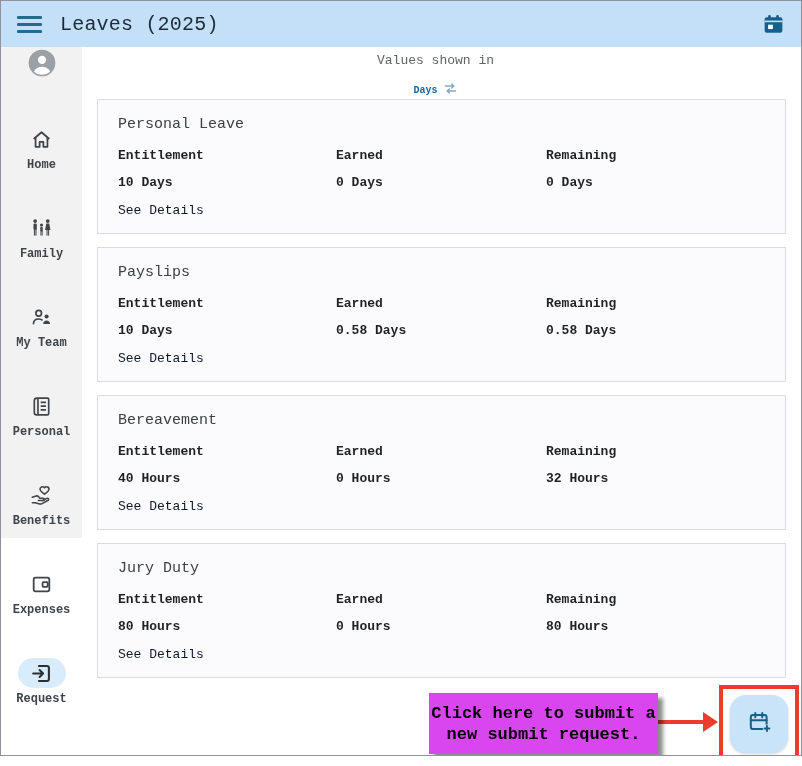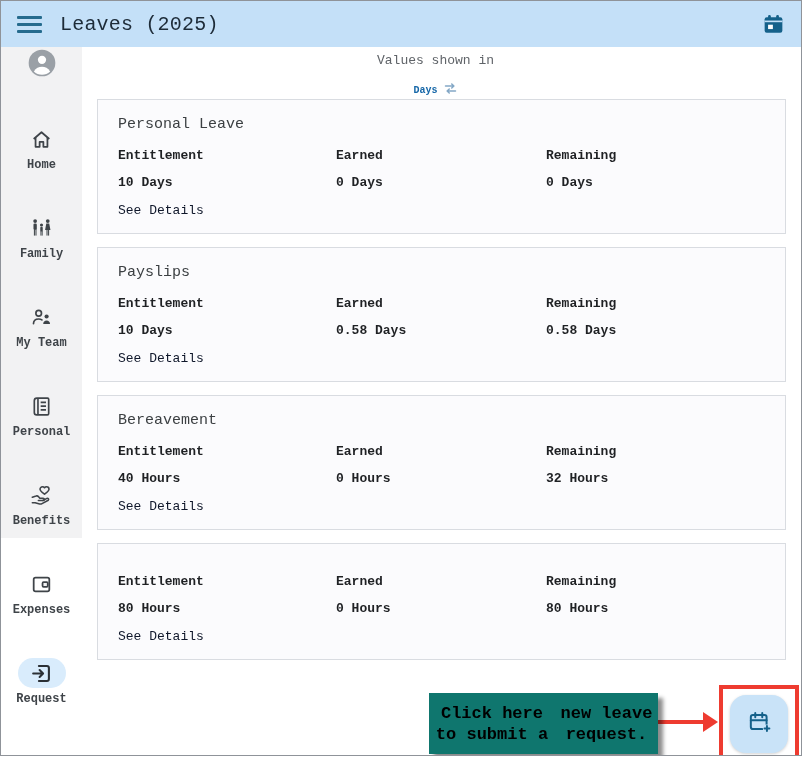--- a/index.html
+++ b/index.html
@@ -29,23 +29,23 @@
   .values-text{font-size:13px;color:#5f6368;}
   .unit-toggle{display:flex;align-items:center;gap:5px;font-size:10px;font-weight:700;color:#1667a8;cursor:pointer;}
   .card{border:1px solid #d9dce1;border-radius:0;background:#fbfbfd;padding:16px 20px 14px;margin-bottom:13px;box-sizing:content-box;}
   .card-title{font-size:15px;color:#3c4043;line-height:18px;}
   .card-grid{display:grid;grid-template-columns:218px 210px 1fr;margin-top:14px;}
   .col-label{font-size:13px;font-weight:700;color:#1f2124;line-height:15px;}
   .col-value{font-size:13px;font-weight:600;color:#1f2124;margin-top:12px;line-height:15px;}
   .see-details{display:inline-block;font-size:13px;color:#0f172a;margin-top:13px;line-height:15px;text-decoration:none;cursor:pointer;}
   
   .callout{
-    position:absolute;left:428px;top:692px;width:229px;height:61px;background:#0f766e;
+    position:absolute;left:428px;top:692px;width:229px;height:61px;background:#d946ef;
     box-shadow:5px 5px 4px rgba(0,0,0,.45);
-    display:flex;flex-direction:row;align-items:center;justify-content:center;
+    display:flex;flex-direction:column;align-items:center;justify-content:center;
     font-size:17px;font-weight:700;color:#000;line-height:21px;text-align:center;z-index:3;
   }
   .arrow-line{position:absolute;left:657px;top:719px;width:48px;height:4px;background:#ee3b30;z-index:2;}
   .arrow-head{position:absolute;left:702px;top:711px;width:0;height:0;
     border-left:15px solid #ee3b30;border-top:10px solid transparent;border-bottom:10px solid transparent;z-index:2;}
   .highlight-rect{position:absolute;left:718px;top:684px;width:80px;height:78px;box-sizing:border-box;
     border:4px solid #ee3b30;z-index:2;}
   .fab{position:absolute;left:729px;top:694px;width:58px;height:58px;border-radius:16px;background:#c9e3f8;
     display:flex;align-items:center;justify-content:center;cursor:pointer;z-index:1;
     box-shadow:0 1px 3px rgba(0,0,0,.18);}
@@ -241,20 +241,21 @@
           </div>
           <div>
             <div class="col-label">Remaining</div>
             <div class="col-value">32 Hours</div>
           </div>
         </div>
         <a class="see-details">See Details</a>
       </section>
 
       <section class="card">
+        <div class="card-title">Jury Duty</div>
         <div class="card-grid">
           <div>
             <div class="col-label">Entitlement</div>
             <div class="col-value">80 Hours</div>
           </div>
           <div>
             <div class="col-label">Earned</div>
             <div class="col-value">0 Hours</div>
           </div>
           <div>
@@ -263,21 +264,21 @@
           </div>
         </div>
         <a class="see-details">See Details</a>
       </section>
 
     </div>
   </div>
 
   <div class="callout">
     <span>Click here to submit a</span>
-    <span>new leave request.</span>
+    <span>new submit request.</span>
   </div>
   <div class="arrow-line"></div>
   <div class="arrow-head"></div>
   <div class="highlight-rect"></div>
 
   <div class="fab">
     <span>
       <svg viewBox="0 0 24 24" width="28" height="28" fill="none" stroke="#15618a" stroke-width="1.7" stroke-linecap="round" stroke-linejoin="round">
         <rect x="5" y="6" width="13.5" height="12" rx="1.8"></rect>
         <path d="M8.8 4.2 V8 M14.8 4.2 V8"></path>

